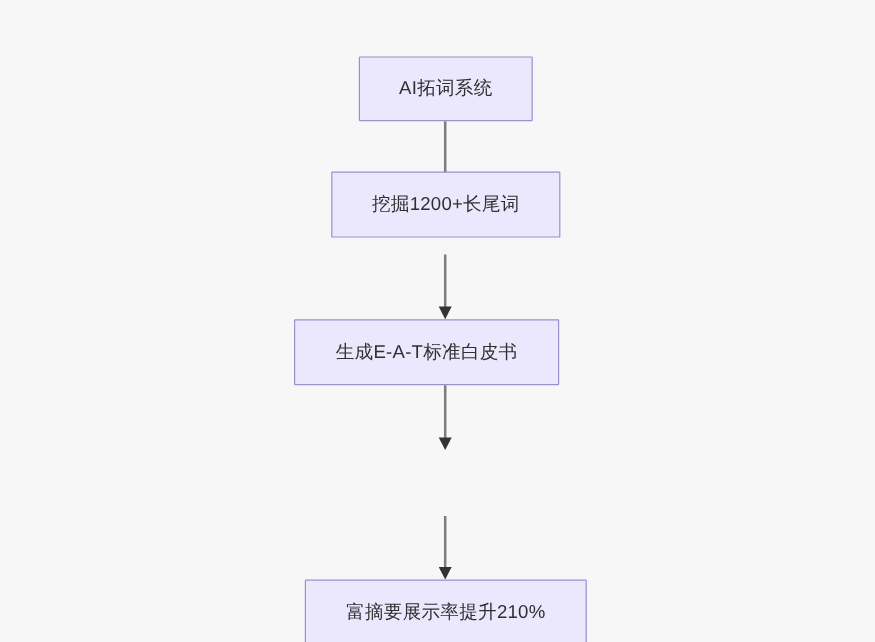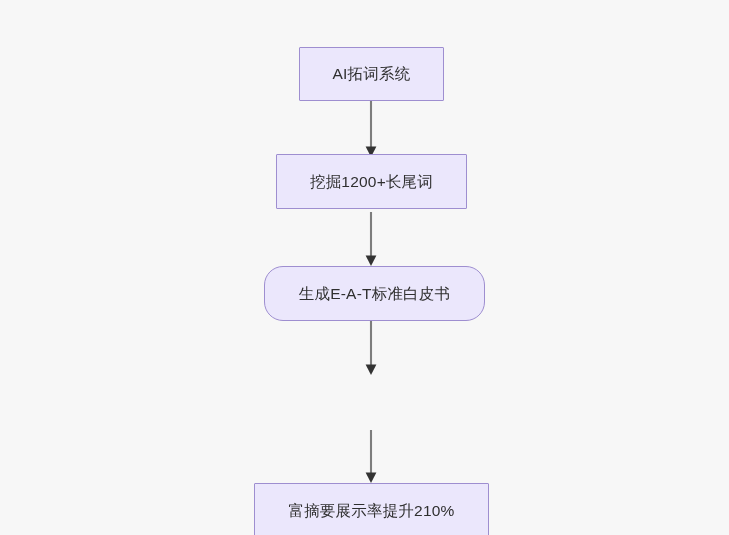--- a/index.html
+++ b/index.html
@@ -76,25 +76,25 @@
     <g>
       <line class="edge-line" x1="371" y1="398" x2="371" y2="444"></line>
       <polygon class="edge-head" points="371,451 365.6,440.5 376.4,440.5"></polygon>
     </g>
   </svg>
 
   <div class="node" style="left:299px; top:15px; width:145px; height:54px;">
     <span class="node-label">AI拓词系统</span>
   </div>
 
-  <div class="node" style="left:276px; top:122px; width:191px; height:55px;">
+  <div class="node" style="left:276px; top:111px; width:191px; height:55px;">
     <span class="node-label">挖掘1200+长尾词</span>
   </div>
 
-  <div class="node" style="left:264px; top:234px; width:221px; height:55px;border-radius:19px;">
+  <div class="node" style="left:245px; top:234px; width:221px; height:55px;">
     <span class="node-label">生成E-A-T标准白皮书</span>
   </div>
 
 
   <div class="node" style="left:254px; top:451px; width:235px; height:55px;">
     <span class="node-label">富摘要展示率提升210%</span>
   </div>
 
 </div>
 

